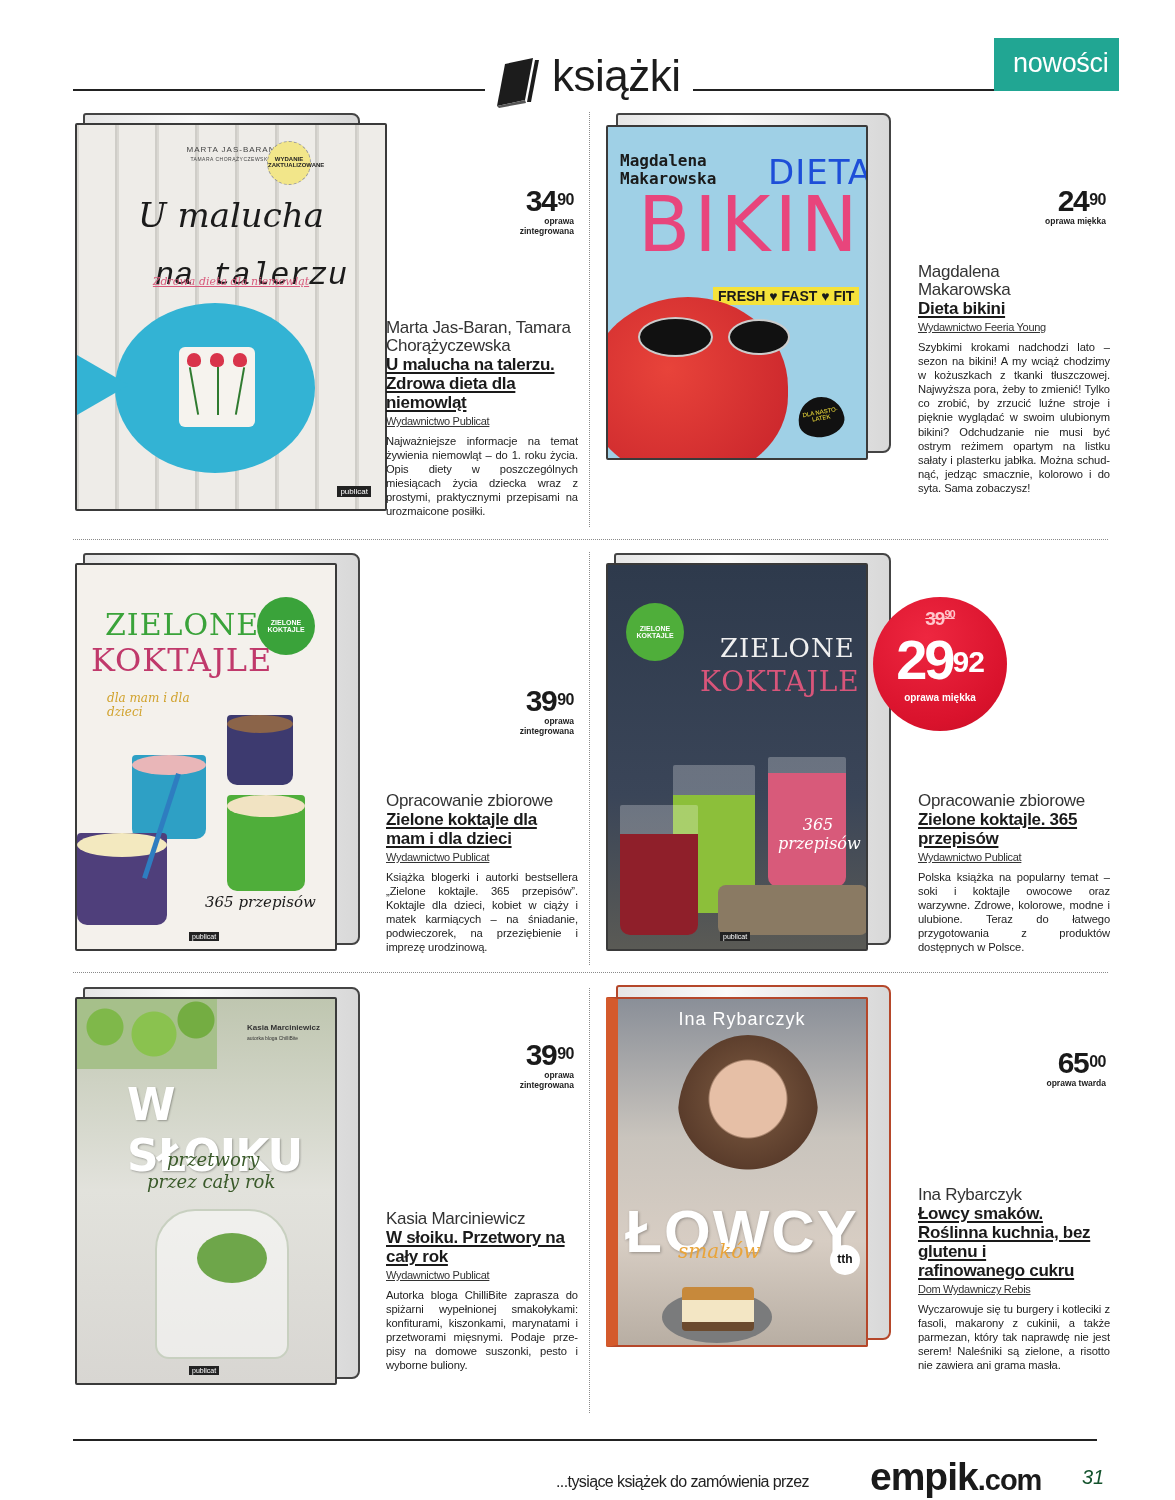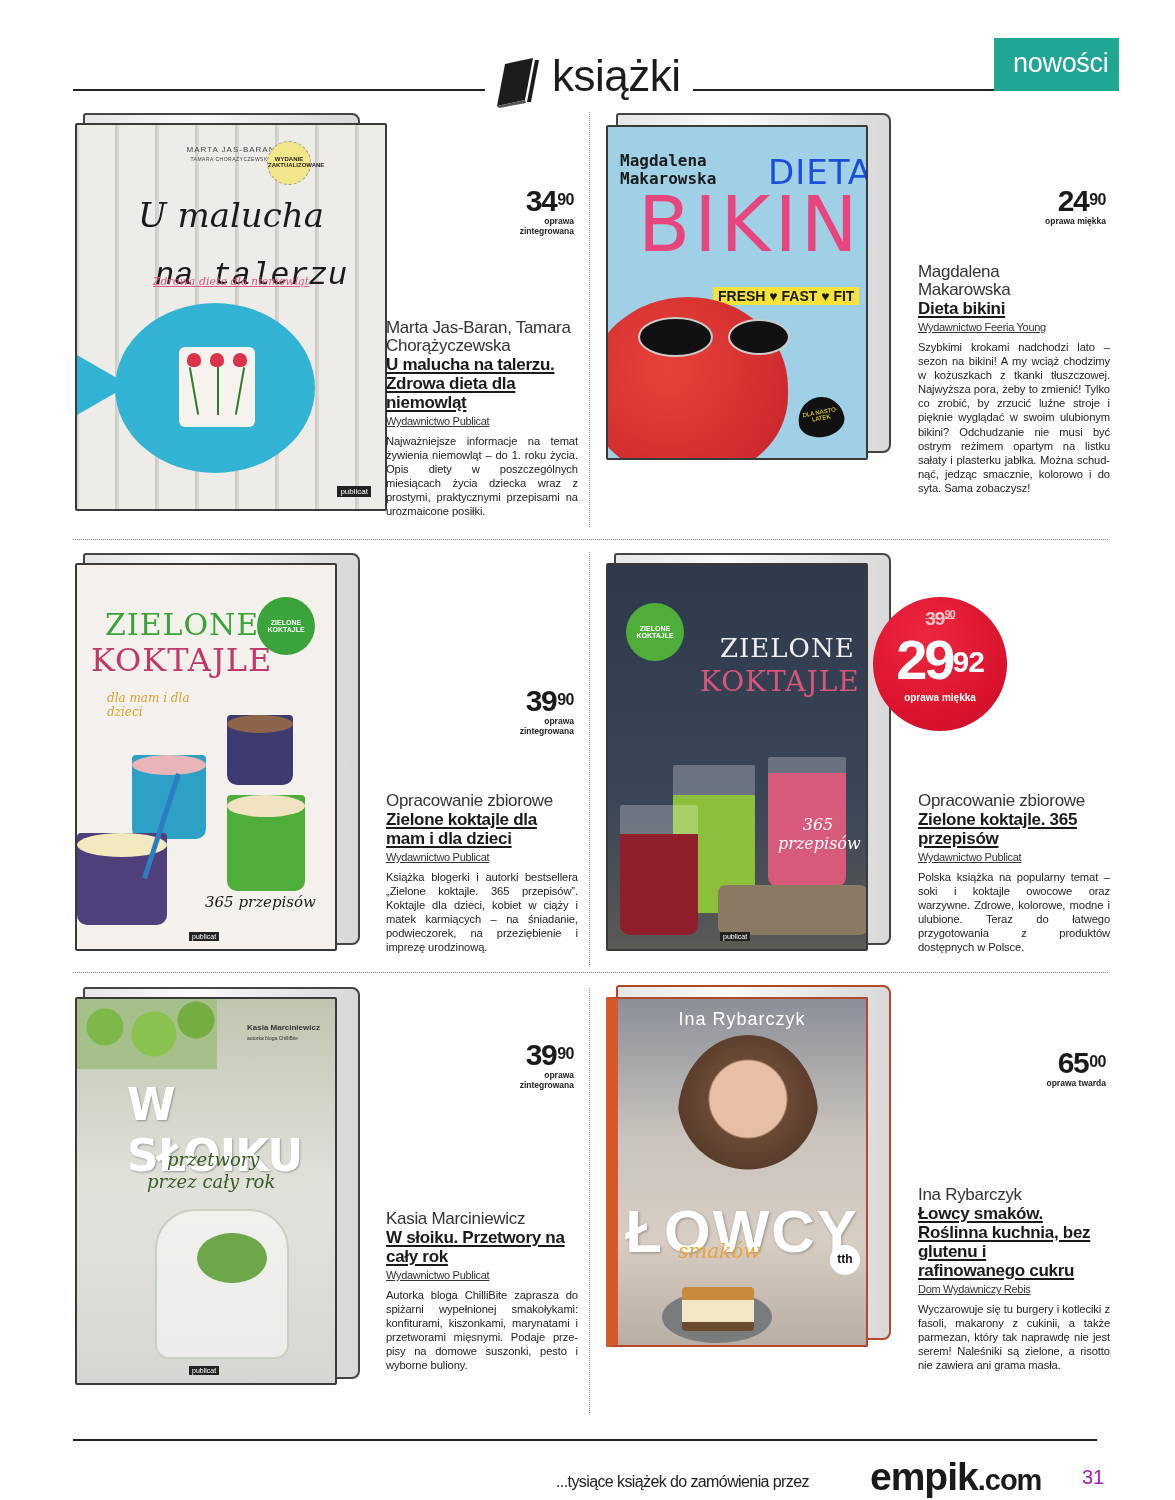--- a/index.html
+++ b/index.html
@@ -42,21 +42,21 @@
     .sale .old sup { font-size: 11px; vertical-align: top; }
     .sale .new { position: absolute; top: 27px; left: 0; right: 0; font-size: 56px; font-weight: bold; letter-spacing: -3px; line-height: 71px; }
     .sale .new sup { font-size: 30px; vertical-align: top; position: relative; top: 2px; letter-spacing: -1px; }
     .sale .note { position: absolute; top: 95px; left: 0; right: 0; font-size: 10px; font-weight: bold; }
 
     
     .foot-line { position: absolute; left: 73px; top: 1439px; width: 1024px; height: 1.5px; background: #222; }
     .foot-text { position: absolute; left: 556px; top: 1473px; font-size: 16px; color: #222; letter-spacing: -0.6px; }
     .foot-logo { position: absolute; left: 870px; top: 1455px; font-size: 39px; font-weight: bold; color: #1a1a1a; letter-spacing: -1px; }
     .foot-logo .com { font-size: 29px; }
-    .foot-page { position: absolute; left: 1082px; top: 1466px; font-size: 20px; color: #a21caf; }
+    .foot-page { position: absolute; left: 1082px; top: 1466px; font-size: 20px; color: #14532d; font-style: italic; }
   </style>
 </head>
 <body>
 
 <div class="hdr-line-left"></div>
 <div class="hdr-icon">
   <svg width="50" height="52" viewBox="0 0 50 52">
     <path d="M10 8 L38 2 L30 44 L2 50 Z" fill="#1c1c1c"></path>
     <path d="M40 4 L44 4 L36 46 L32 46 Z" fill="#1c1c1c"></path>
     <path d="M2 50 L30 44 L31 47 L4 52 Z" fill="#555"></path>

